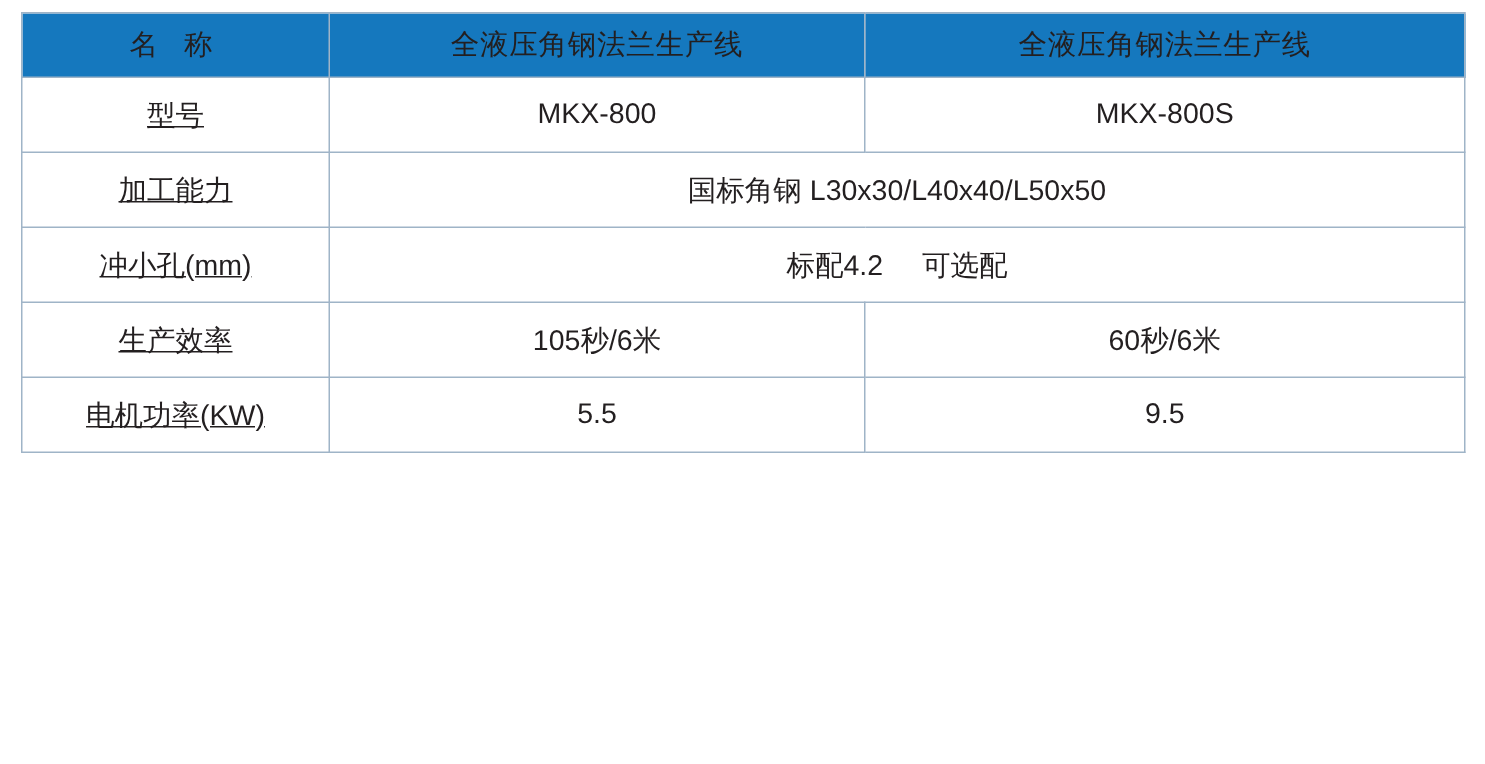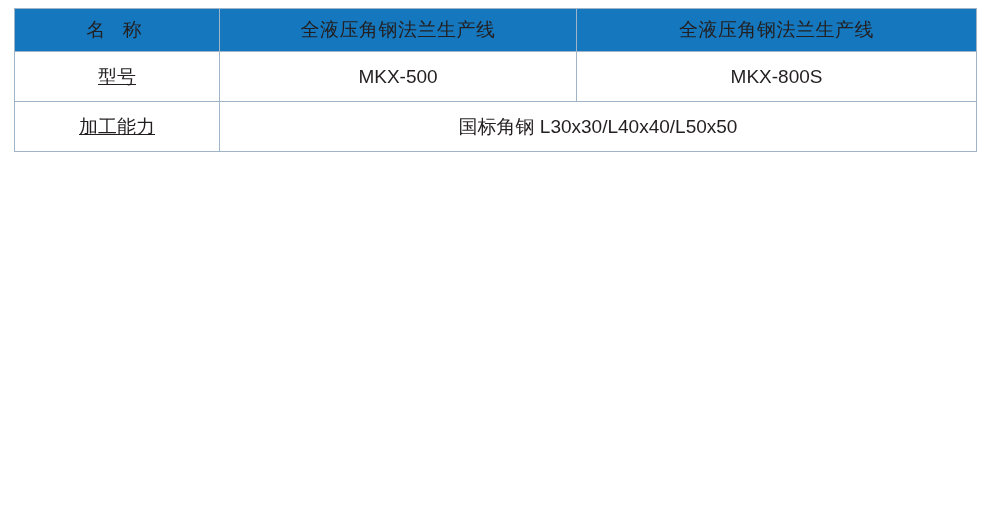--- a/index.html
+++ b/index.html
@@ -77,31 +77,45 @@
       <tr>
         <th class="col-name">名 称</th>
         <th>全液压角钢法兰生产线</th>
         <th>全液压角钢法兰生产线</th>
       </tr>
     </thead>
     <tbody>
 
       <tr>
         <td class="label-cell">型号</td>
-        <td class="value-cell">MKX-500</td>
+        <td class="value-cell">MKX-800</td>
         <td class="value-cell">MKX-800S</td>
       </tr>
 
       <tr>
         <td class="label-cell">加工能力</td>
         <td class="value-cell" colspan="2">国标角钢 L30x30/L40x40/L50x50</td>
       </tr>
 
+      <tr>
+        <td class="label-cell">冲小孔(mm)</td>
+        <td class="value-cell" colspan="2"><span>标配4.2</span><span class="gap"></span><span>可选配</span></td>
+      </tr>
 
 
 
+      <tr>
+        <td class="label-cell">生产效率</td>
+        <td class="value-cell">105秒/6米</td>
+        <td class="value-cell">60秒/6米</td>
+      </tr>
 
+      <tr>
+        <td class="label-cell">电机功率(KW)</td>
+        <td class="value-cell">5.5</td>
+        <td class="value-cell">9.5</td>
+      </tr>
 
 
 
     </tbody>
   </table>
 </div>
 
 </body></html>

